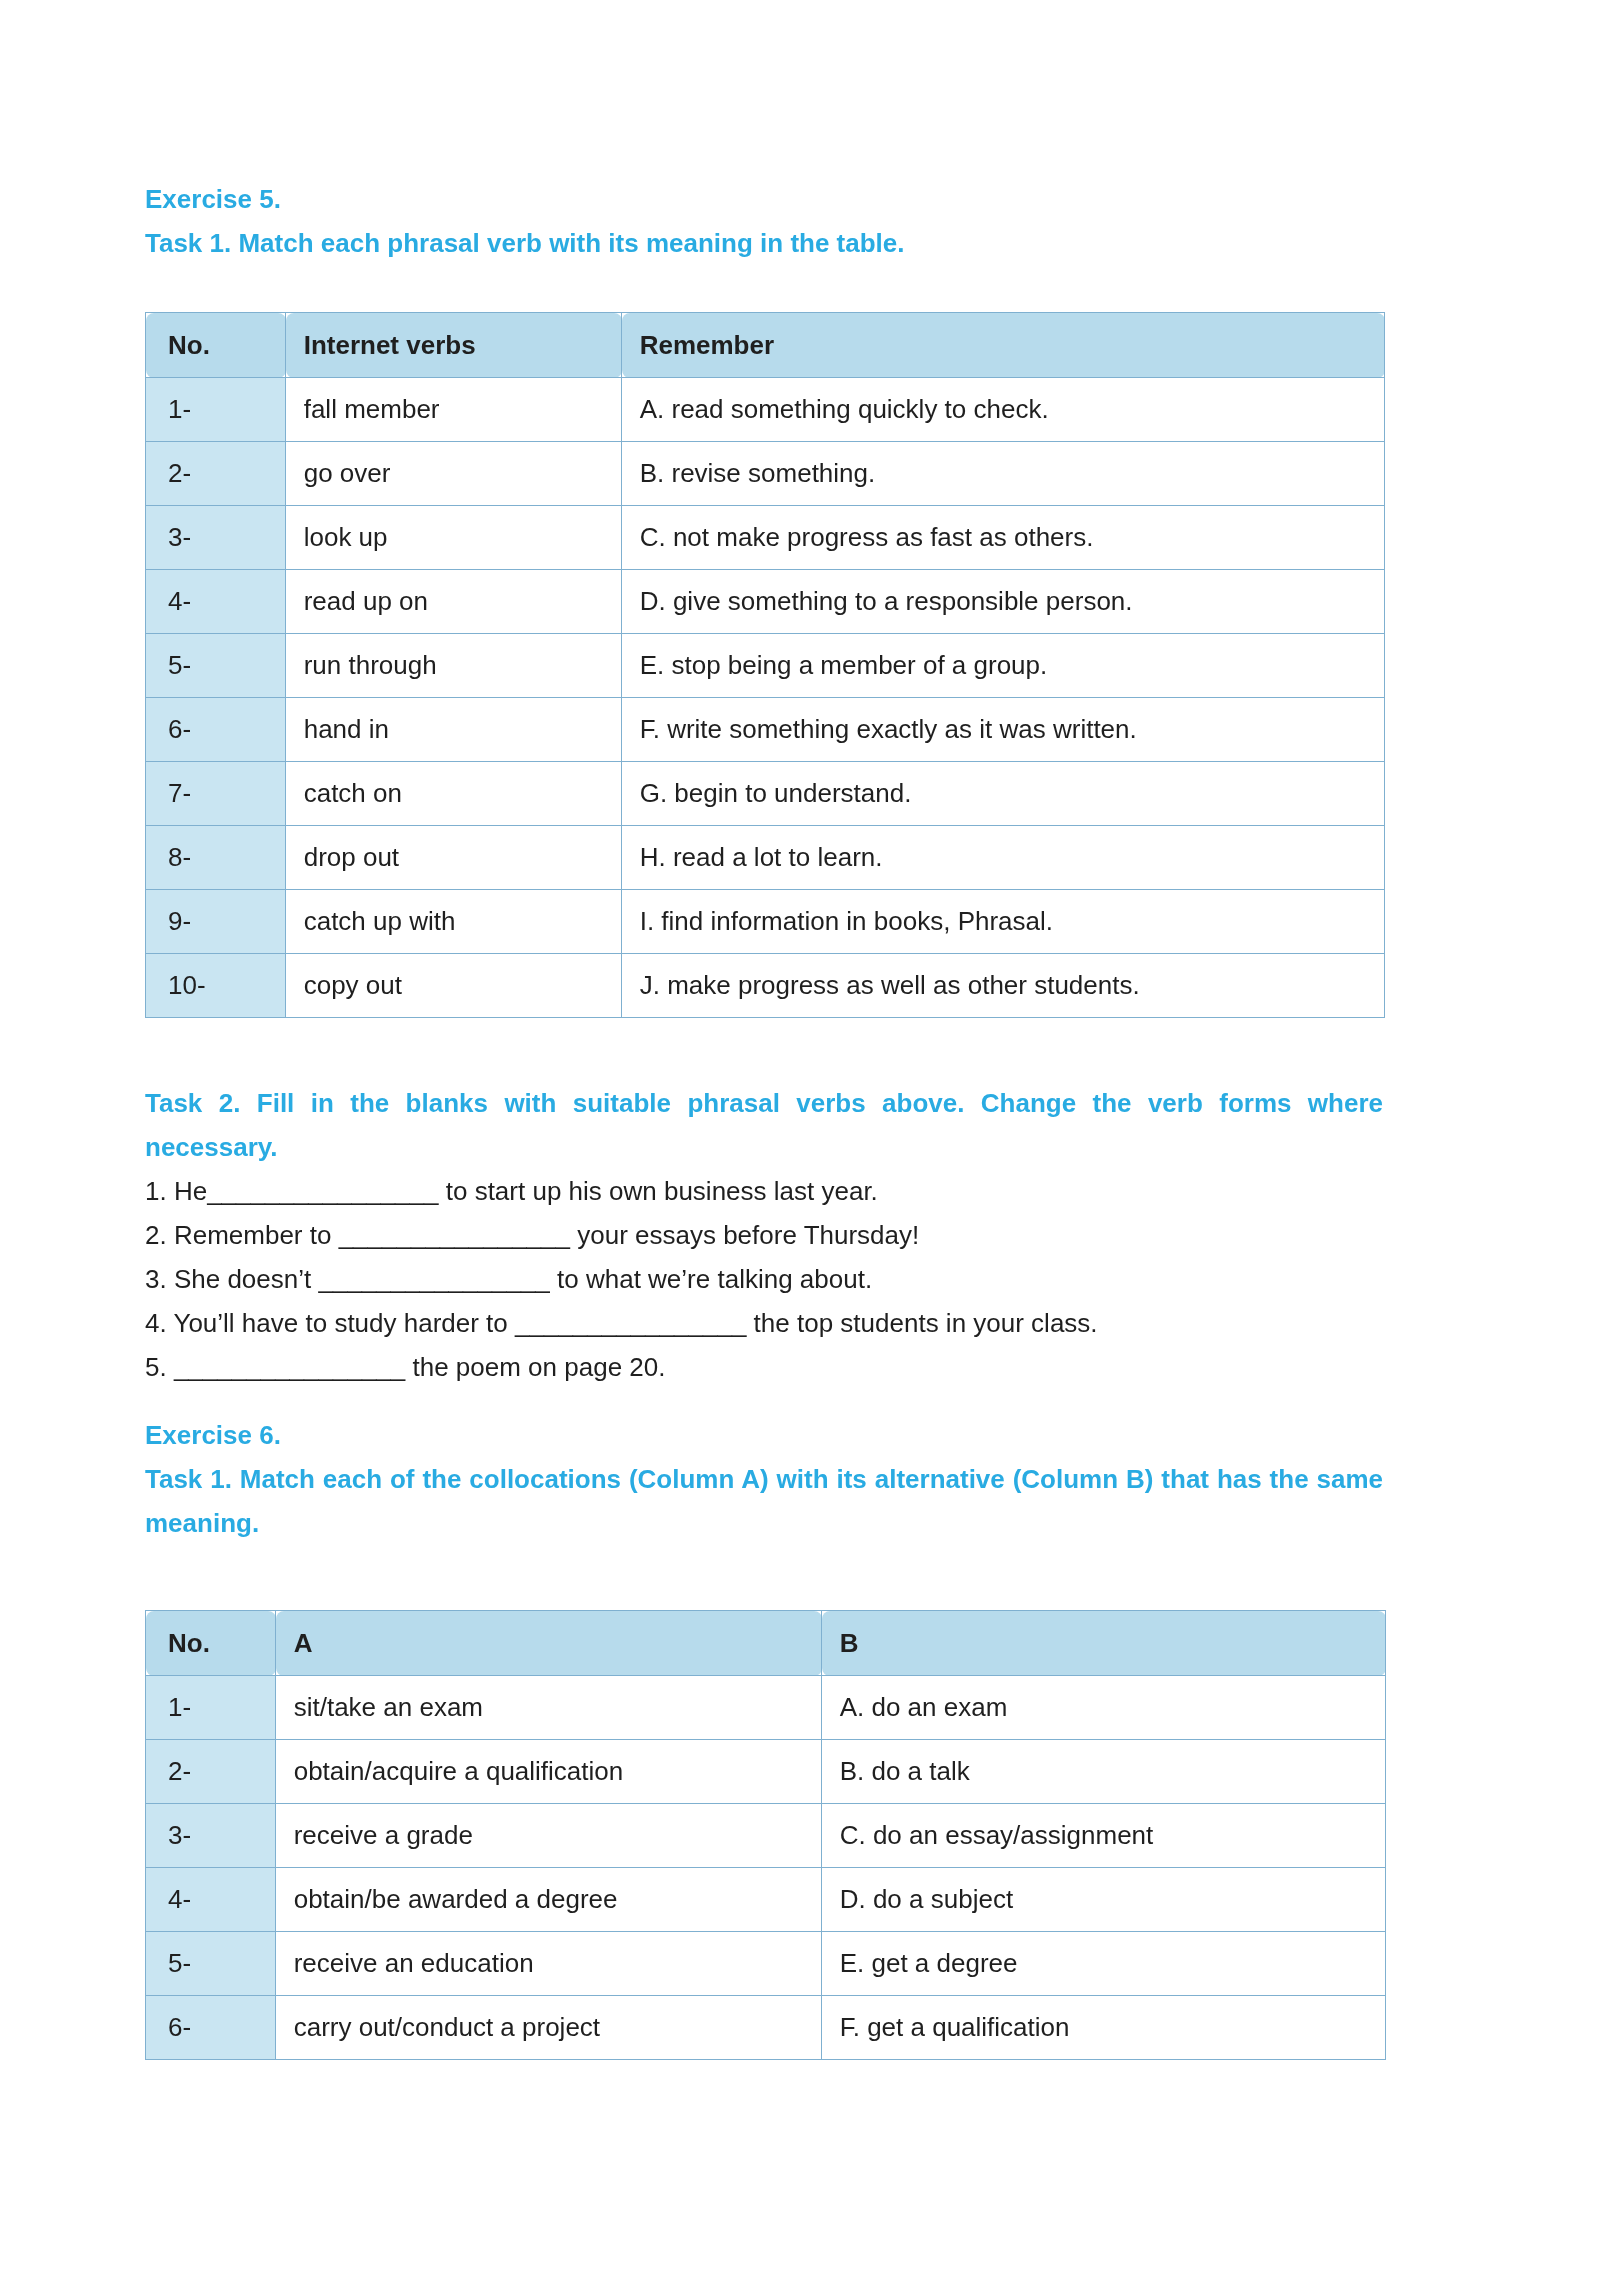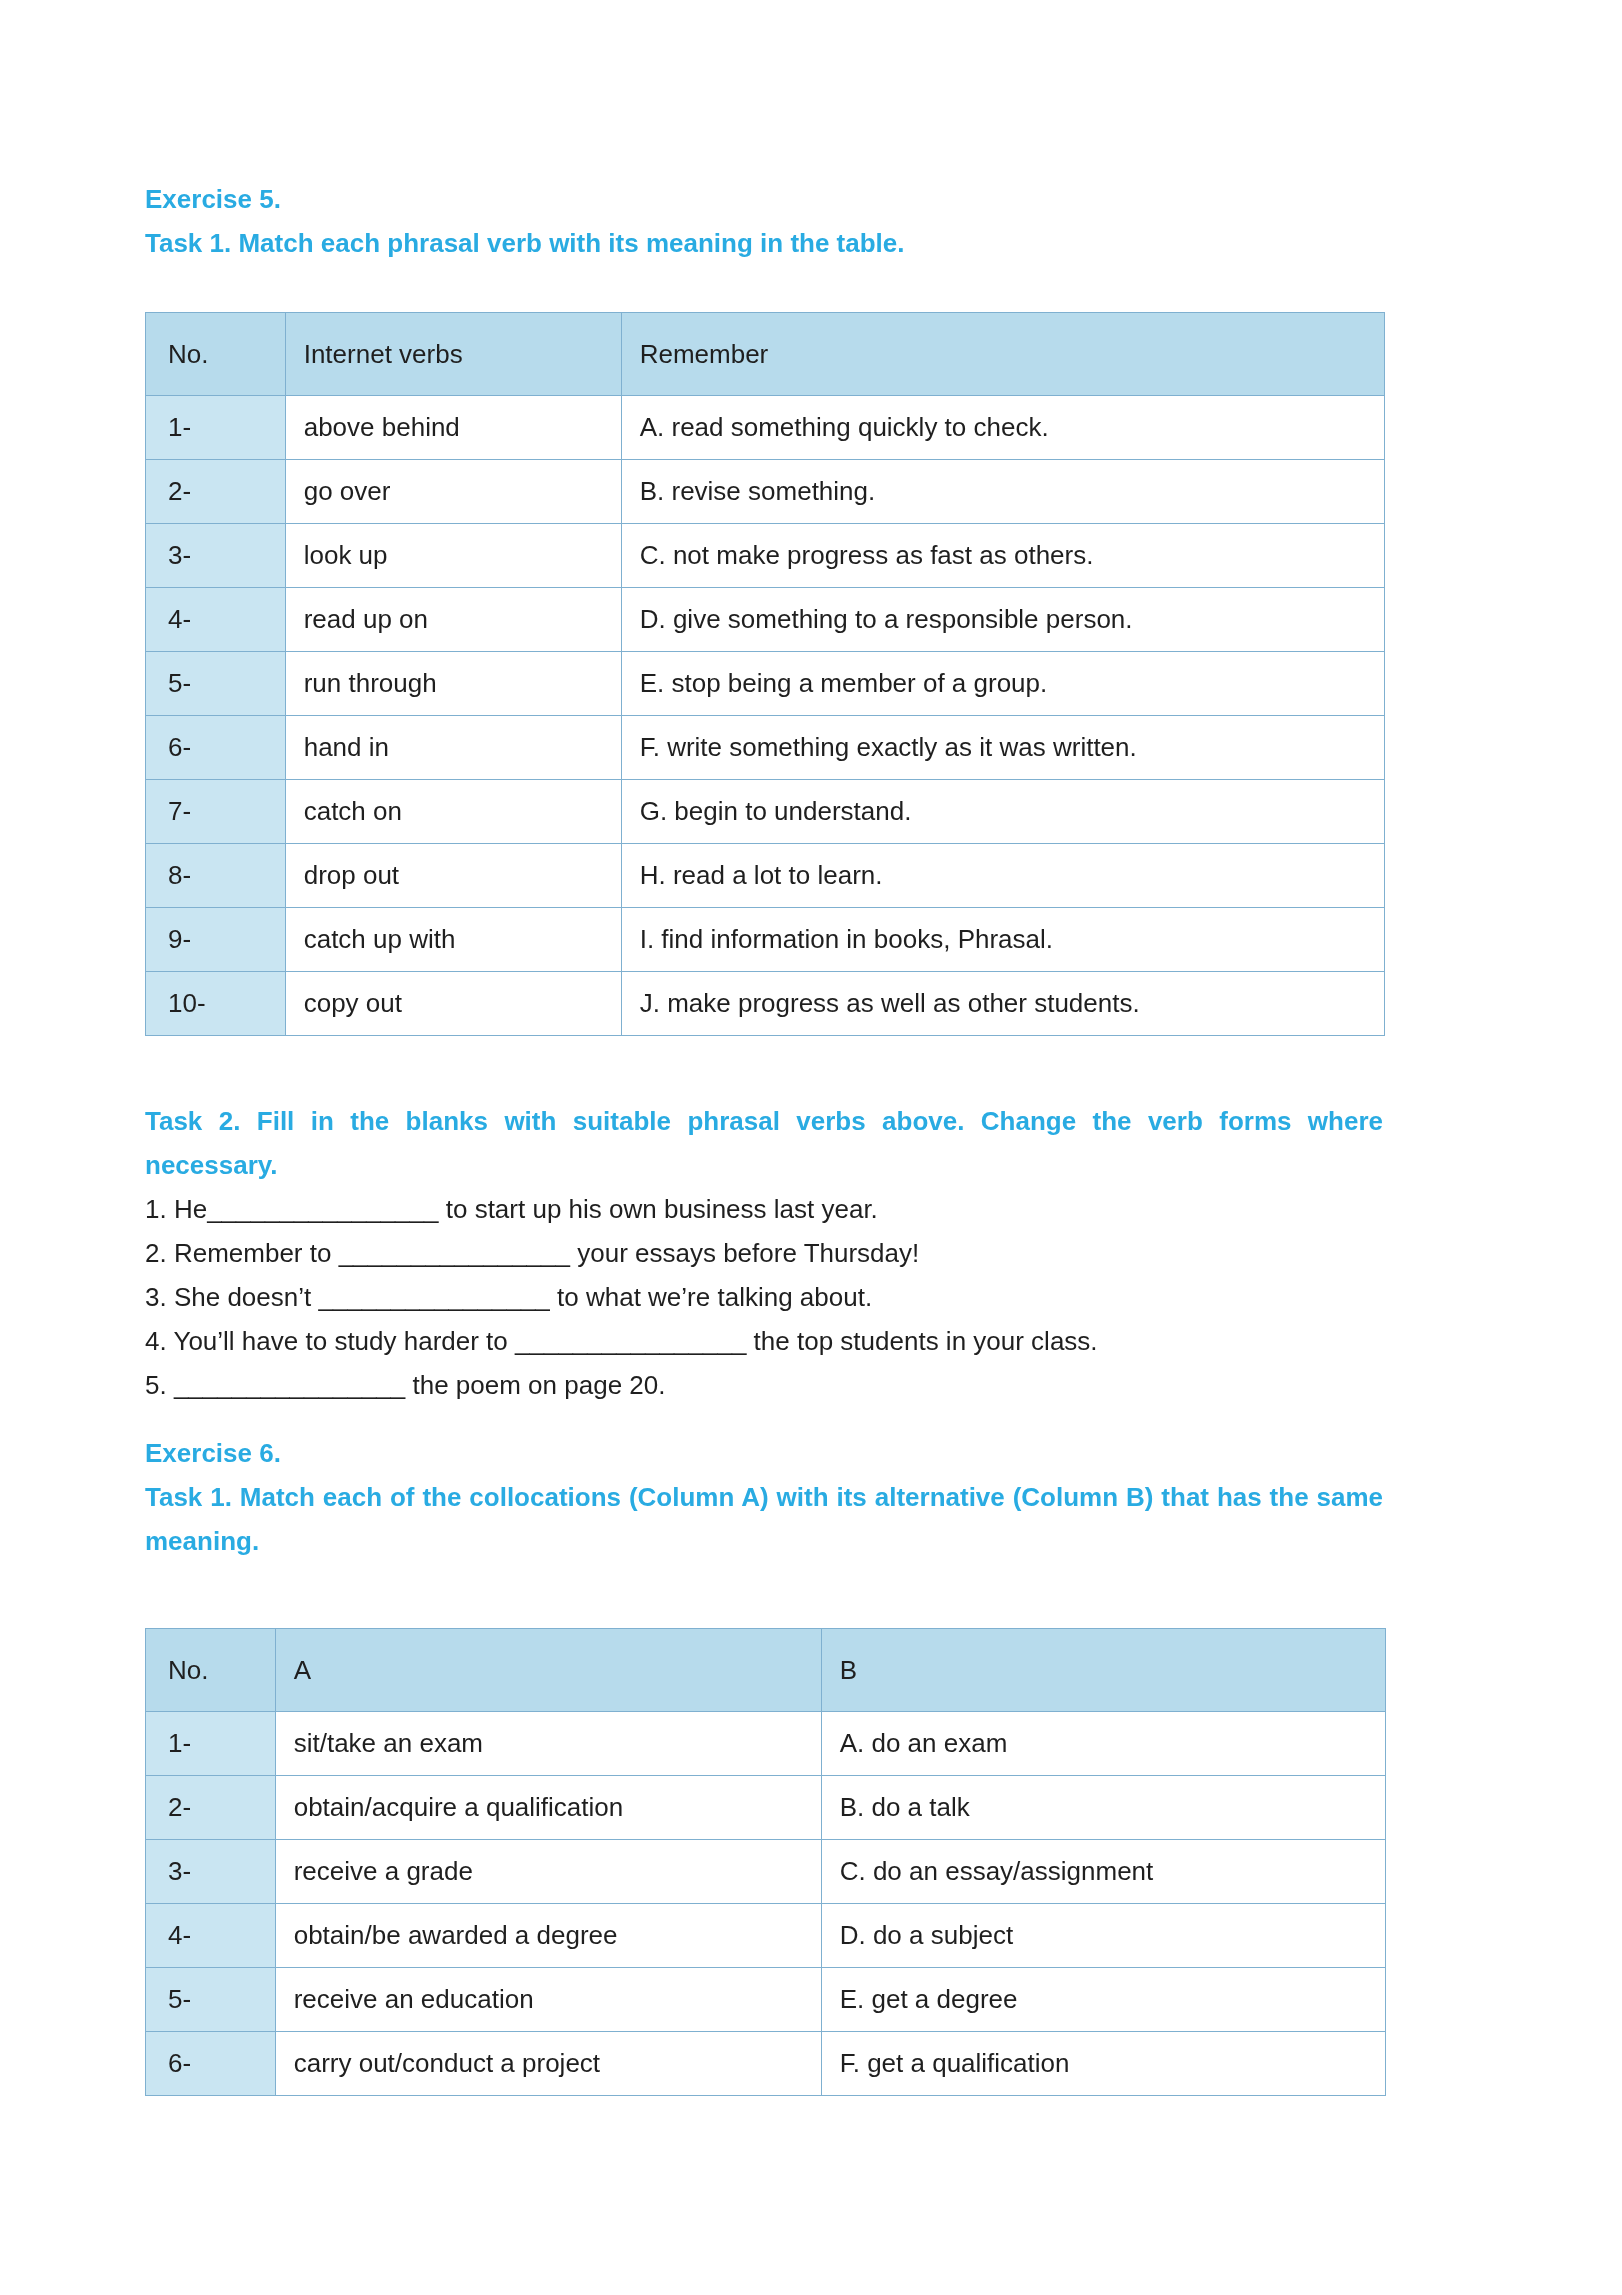--- a/index.html
+++ b/index.html
@@ -41,22 +41,23 @@
   th, td {
     border: 1.3px solid #7fb0d0;
     vertical-align: middle;
     padding: 0 13px 0 17.7px;
     font-size: 26px;
     text-align: left;
     overflow: hidden;
   }
   th {
     background: #b7dbec;
-    font-weight: normal;
-    height: 83px;
+    font-weight: bold;
+    height: 65px;
+    border-radius: 8px;
   }
   td { height: 64px; background: #ffffff; }
   tbody td:first-child { background: #c9e5f2; }
   th:first-child, td:first-child { padding-left: 22px; }
   .t1 col.c-no { width: 140px; }
   .t1 col.c-pv { width: 336px; }
   .t1 col.c-mn { width: 763px; }
   .t2 col.c-no { width: 130px; }
   .t2 col.c-a  { width: 546px; }
   .t2 col.c-b  { width: 564px; }
@@ -94,21 +95,21 @@
       <thead>
         <tr>
           <th>No.</th>
           <th>Internet verbs</th>
           <th>Remember</th>
         </tr>
       </thead>
       <tbody>
           <tr>
             <td>1-</td>
-            <td>above behind</td>
+            <td>fall member</td>
             <td>A. read something quickly to check.</td>
           </tr>
           <tr>
             <td>2-</td>
             <td>go over</td>
             <td>B. revise something.</td>
           </tr>
           <tr>
             <td>3-</td>
             <td>look up</td>

